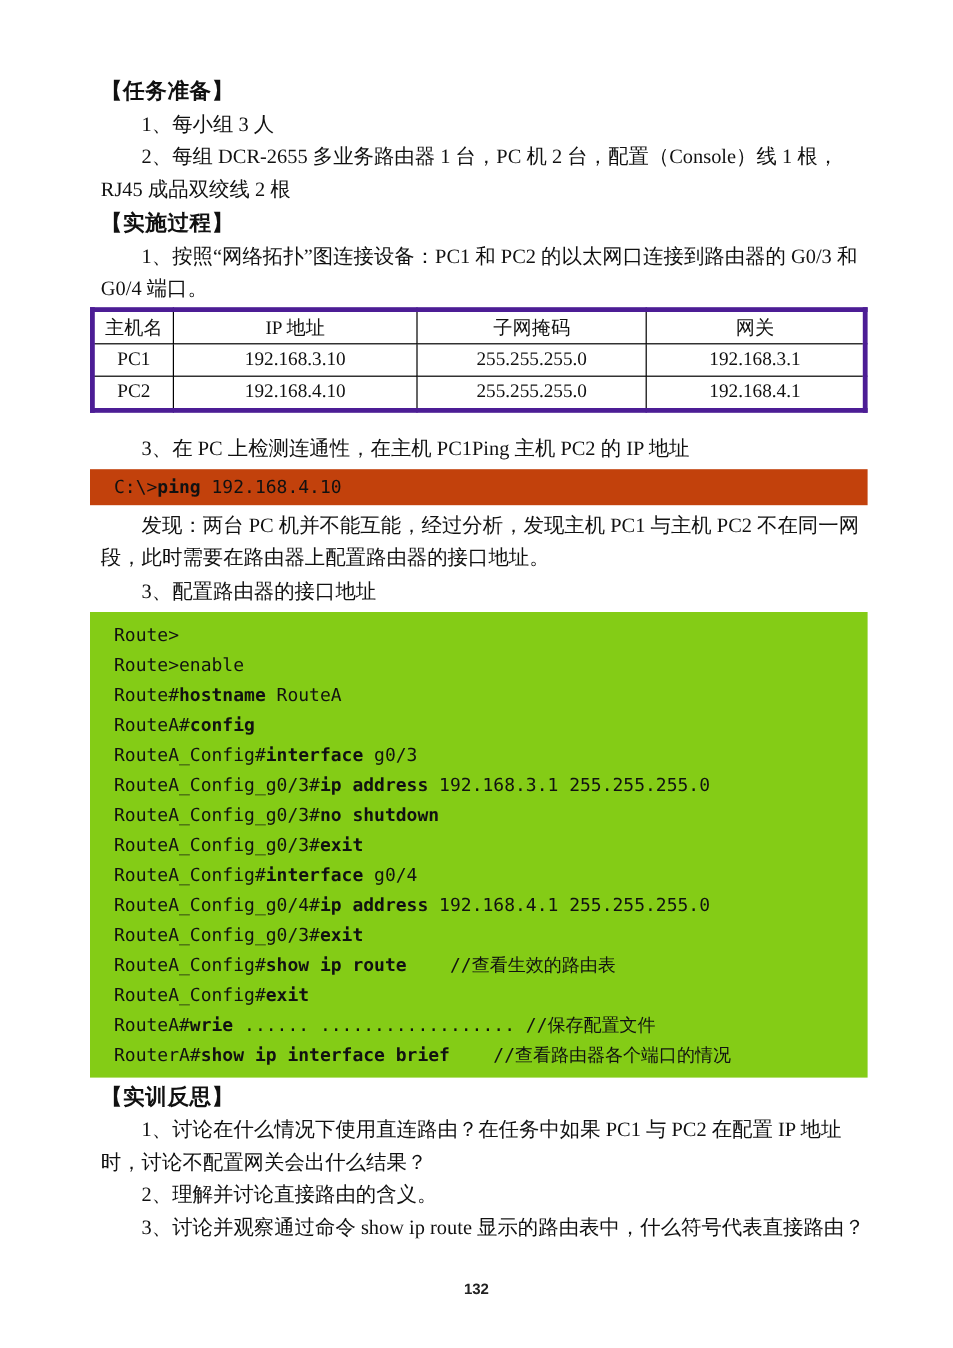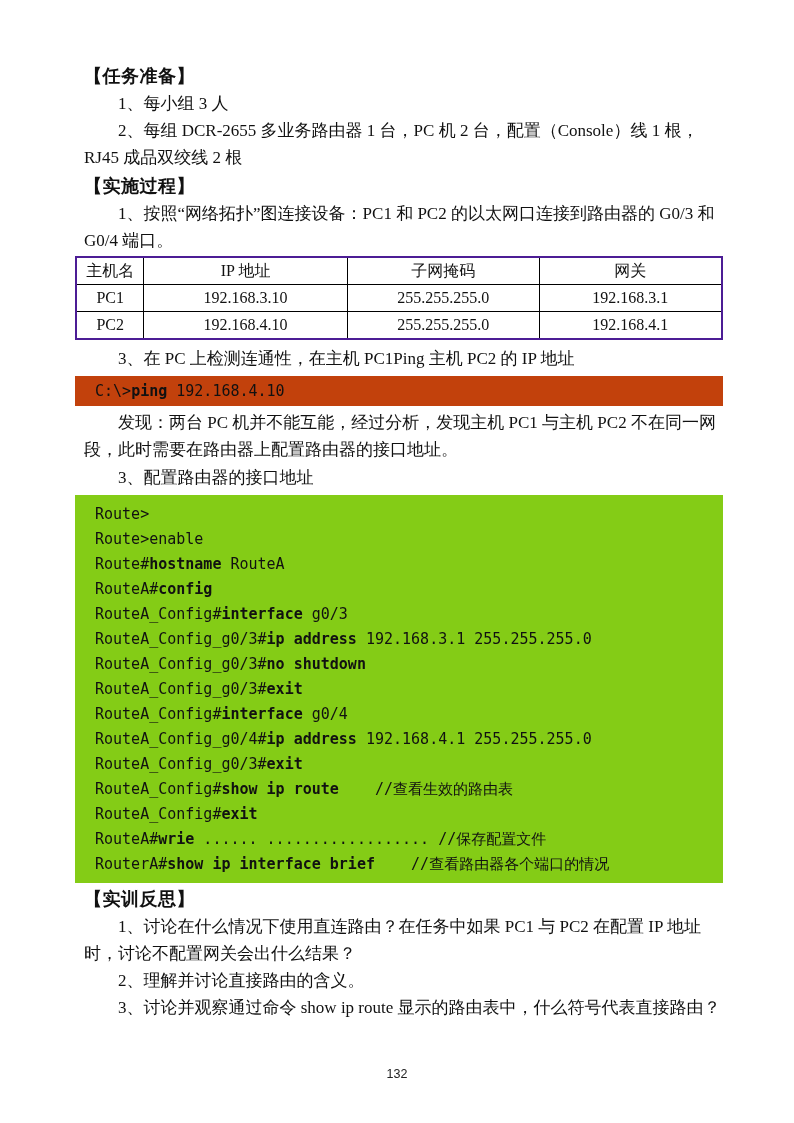--- a/index.html
+++ b/index.html
@@ -27,22 +27,22 @@
   .para {
     font-size:17px;
     line-height:27.2px;
     padding-left:9px;
     text-indent:34px;
   }
   table.ip-table {
     width:100%;
     border-collapse:collapse;
     table-layout:fixed;
-    margin:2px 0 5px 0;
-    border:2px solid #4c1d95;
+    margin:2px 0 16px 0;
+    border:4px solid #4c1d95;
   }
   table.ip-table th, table.ip-table td {
     border:1px solid #000;
     height:26px;
     text-align:center;
     vertical-align:middle;
     font-weight:normal;
     font-size:16px;
     padding:0;
     font-family:"Liberation Serif","DejaVu Serif",serif;
@@ -73,20 +73,21 @@
   }
   .code-line .b, .code-single .b { font-weight:bold; }
   .footer {
     position:absolute;
     left:0; bottom:42px;
     width:100%;
     text-align:center;
     font-family:"Liberation Sans","DejaVu Sans",sans-serif;
     font-size:12.5px;
     color:#222;
+    font-weight:bold;
   }
 </style>
 </head>
 <body>
 
 <div class="page">
 
   <div class="heading">【任务准备】</div>
   <div class="para">1、每小组 3 人</div>
   <div class="para">2、每组 DCR-2655 多业务路由器 1 台，PC 机 2 台，配置（Console）线 1 根，RJ45 成品双绞线 2 根</div>

